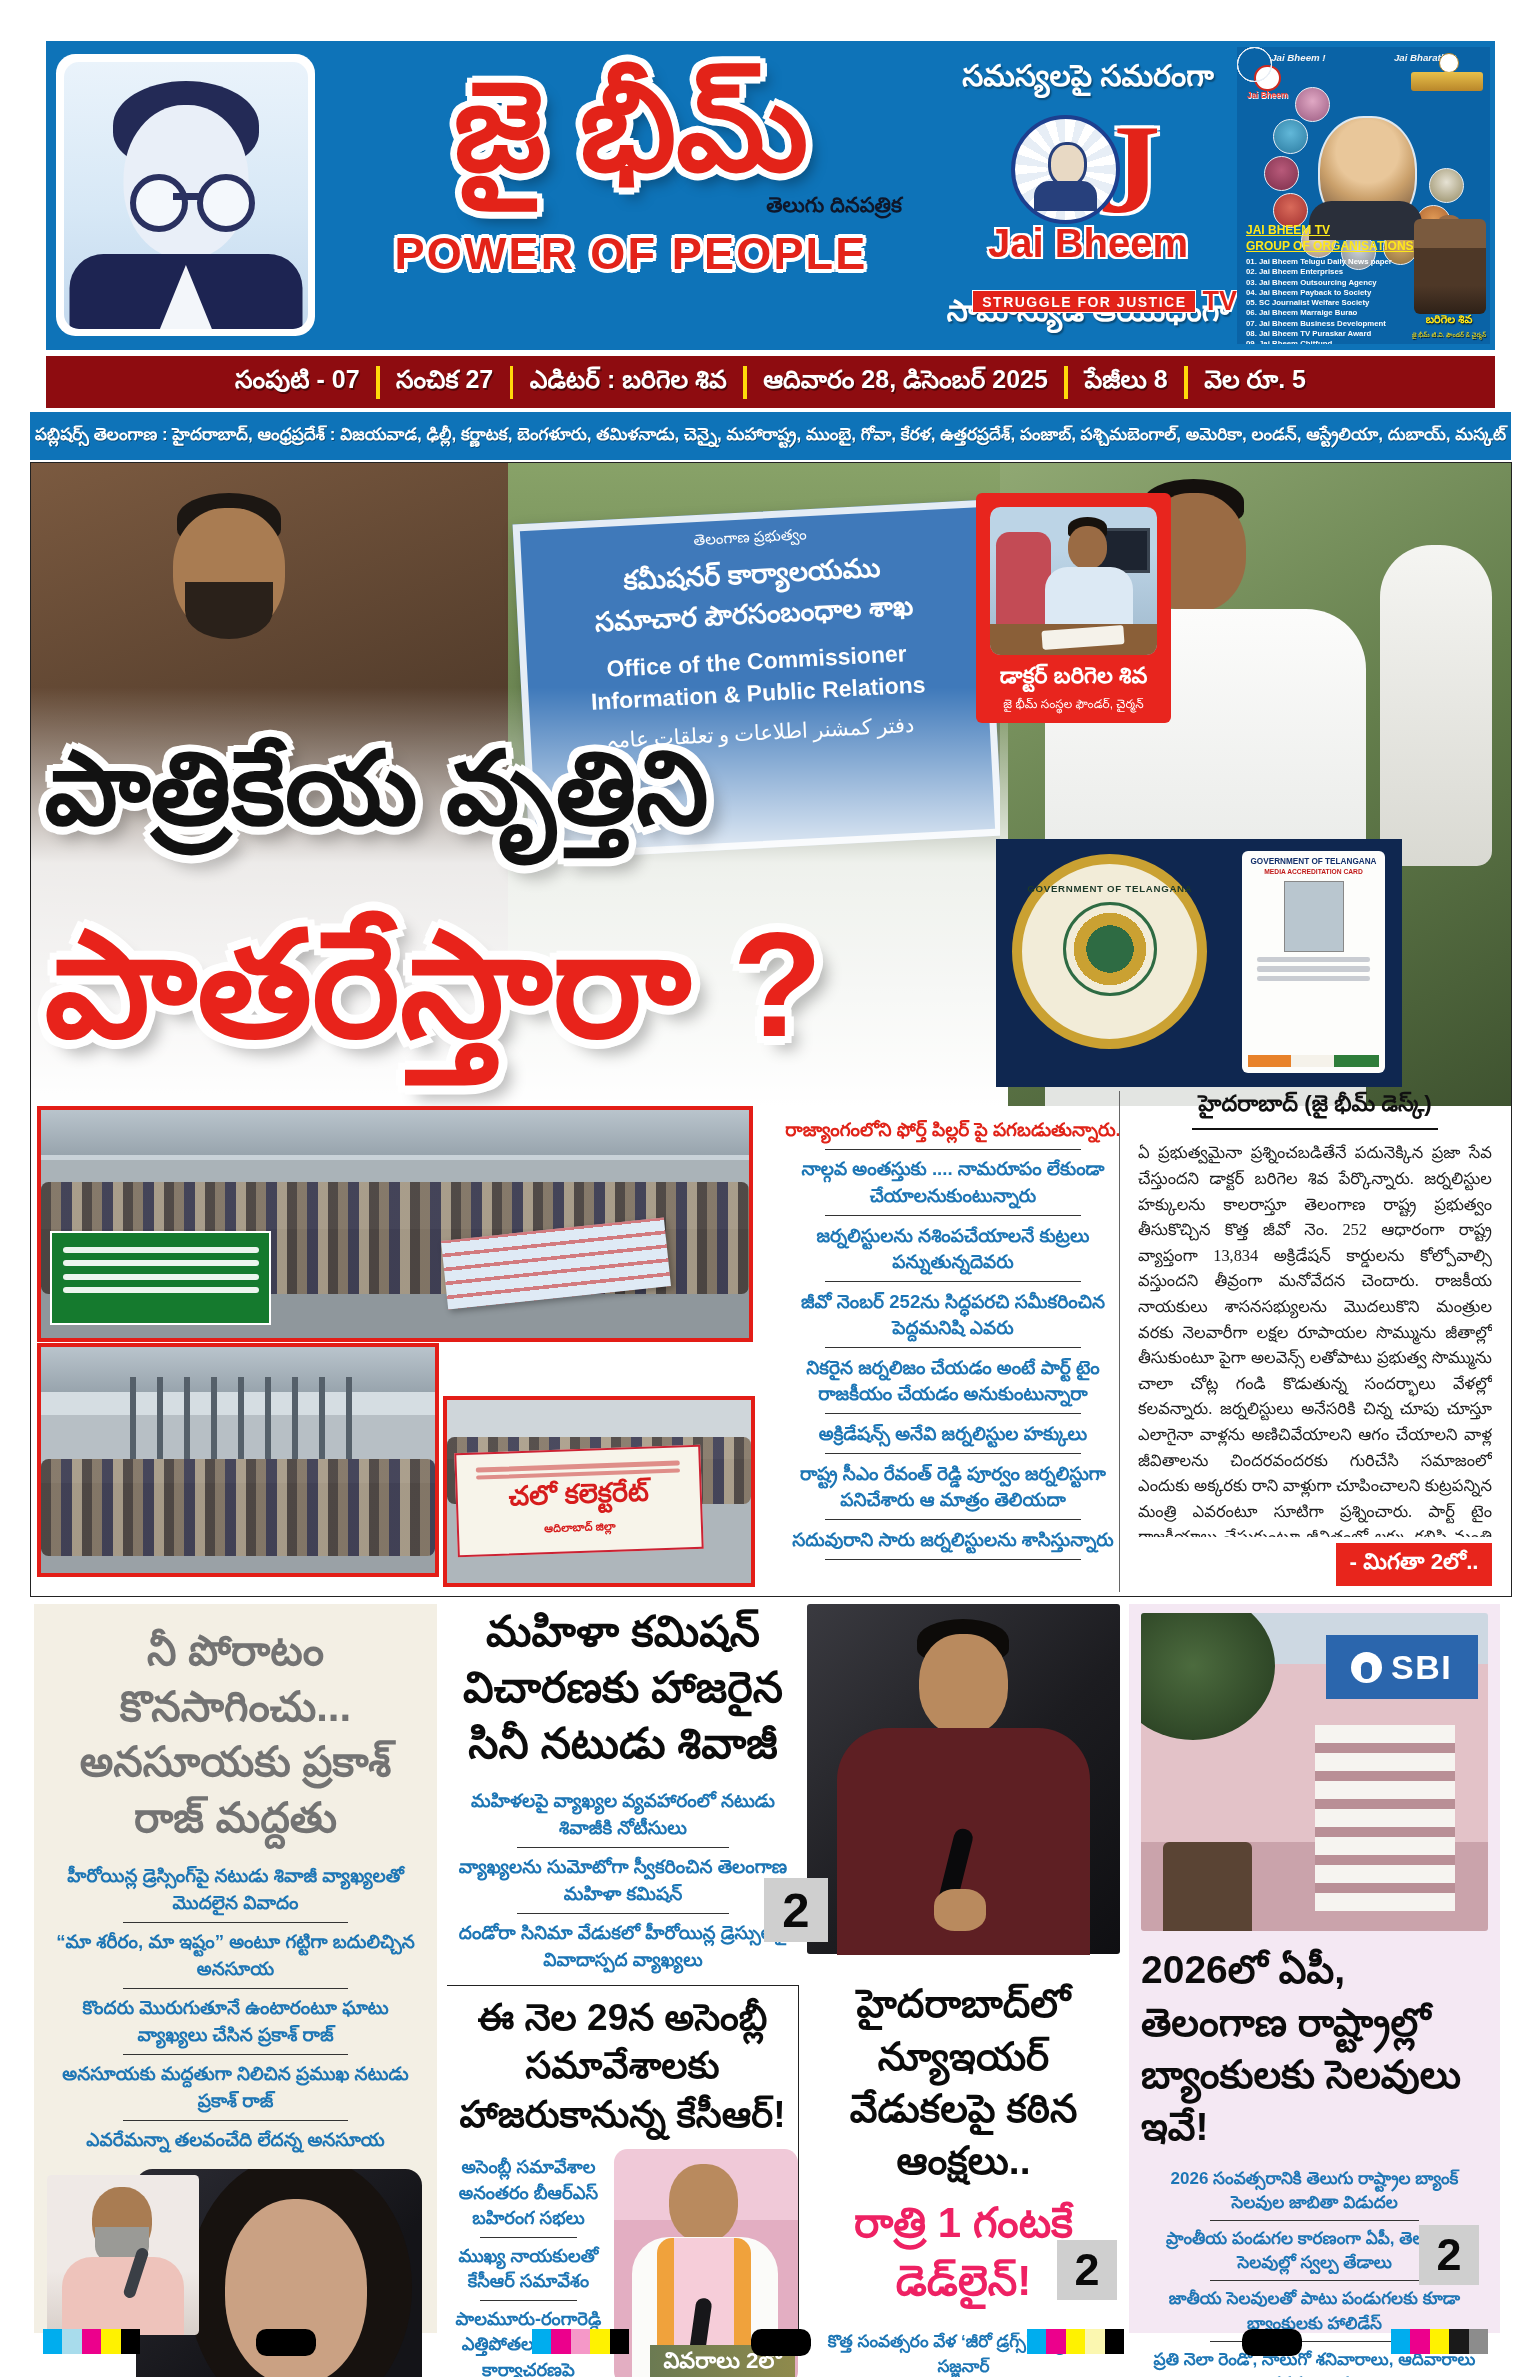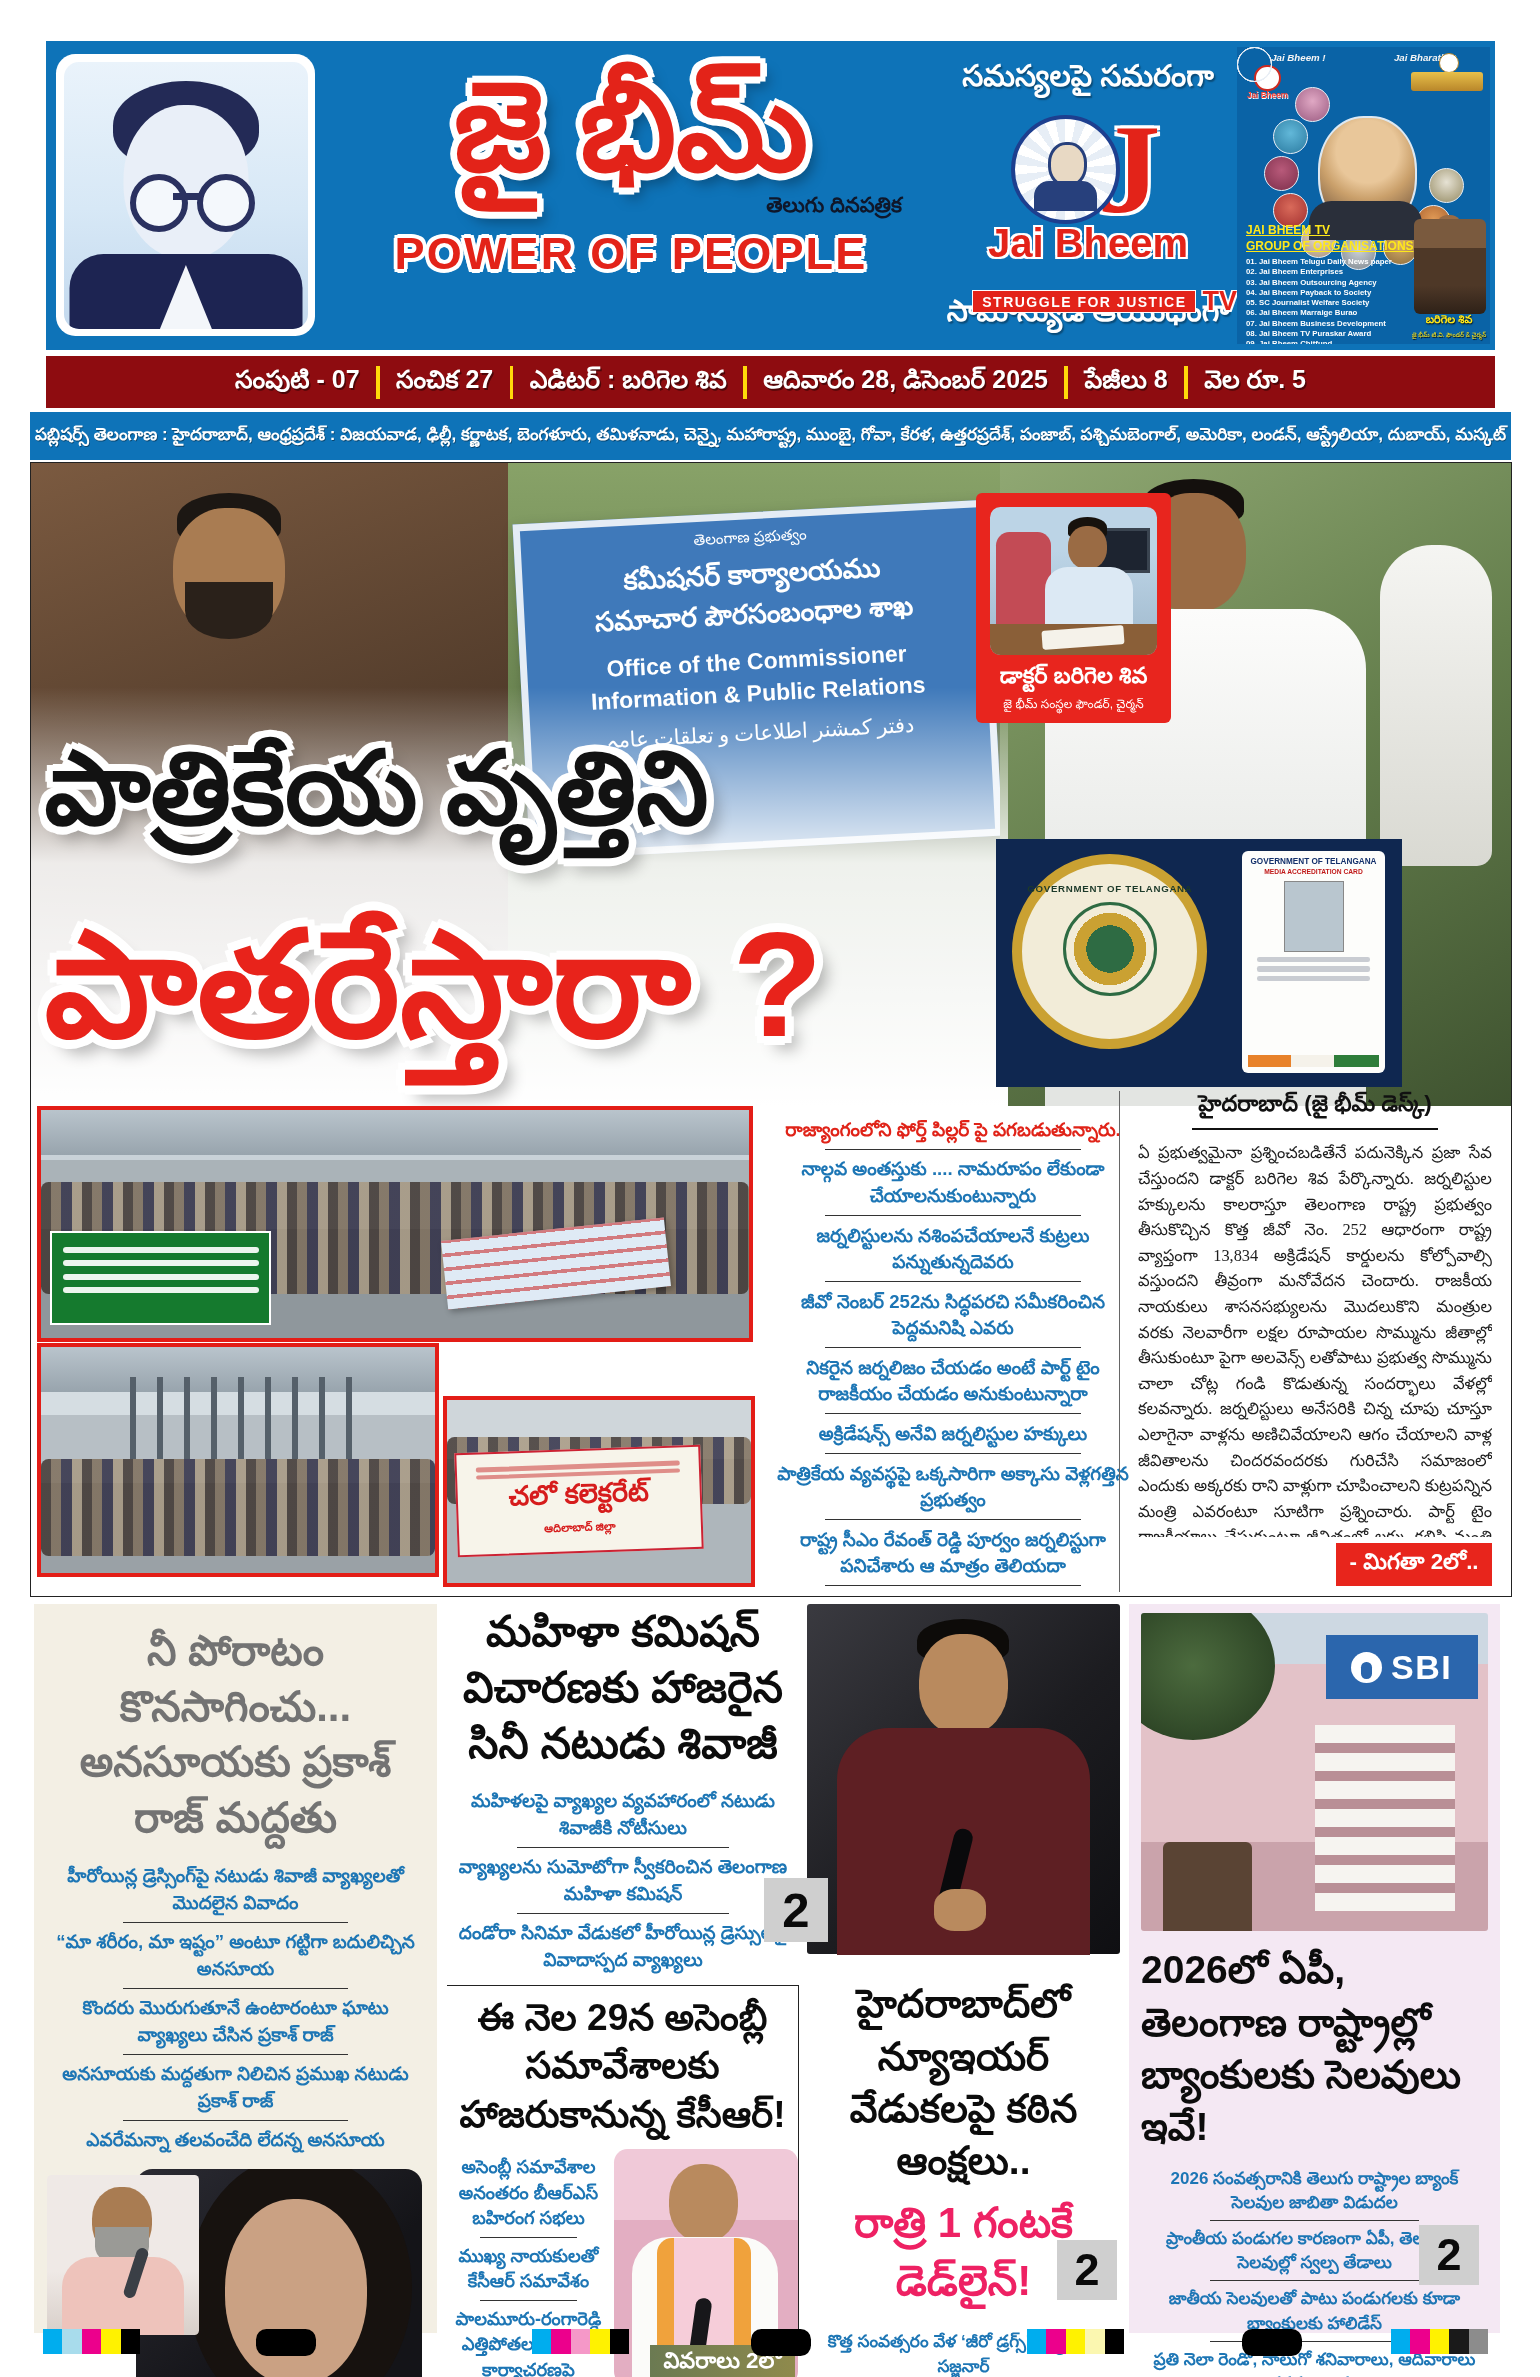--- a/index.html
+++ b/index.html
@@ -415,21 +415,20 @@
       </div>
     </div>
 
     <div class="lead-bullets">
       <div class="lb red">రాజ్యాంగంలోని ఫోర్త్ పిల్లర్ పై పగబడుతున్నారు.</div>
       <div class="lb">నాల్గవ అంతస్తుకు .... నామరూపం లేకుండా చేయాలనుకుంటున్నారు</div>
       <div class="lb">జర్నలిస్టులను నశింపచేయాలనే కుట్రలు పన్నుతున్నదెవరు</div>
       <div class="lb">జీవో నెంబర్ 252ను సిద్ధపరచి సమీకరించిన పెద్దమనిషి ఎవరు</div>
       <div class="lb">నికరైన జర్నలిజం చేయడం అంటే పార్ట్ టైం రాజకీయం చేయడం అనుకుంటున్నారా</div>
       <div class="lb">అక్రిడేషన్స్ అనేవి జర్నలిస్టుల హక్కులు</div>
-      <div class="lb">పాత్రికేయ వ్యవస్థపై ఒక్కసారిగా అక్కాసు వెళ్లగత్తిన ప్రభుత్వం</div>
       <div class="lb">రాష్ట్ర సీఎం రేవంత్ రెడ్డి పూర్వం జర్నలిస్టుగా పనిచేశారు ఆ మాత్రం తెలియదా</div>
       <div class="lb">సదువురాని సారు జర్నలిస్టులను శాసిస్తున్నారు</div>
 
     </div>
 
     <div class="lead-article">
       <div class="dateline">హైదరాబాద్ (జై భీమ్ డెస్క్)</div>
       <div class="article-body">ఏ ప్రభుత్వమైనా ప్రశ్నించబడితేనే పదునెక్కిన ప్రజా సేవ చేస్తుందని డాక్టర్ బరిగెల శివ పేర్కొన్నారు. జర్నలిస్టుల హక్కులను కాలరాస్తూ తెలంగాణ రాష్ట్ర ప్రభుత్వం తీసుకొచ్చిన కొత్త జీవో నెం. 252 ఆధారంగా రాష్ట్ర వ్యాప్తంగా 13,834 అక్రిడేషన్ కార్డులను కోల్పోవాల్సి వస్తుందని తీవ్రంగా మనోవేదన చెందారు. రాజకీయ నాయకులు శాసనసభ్యులను మొదలుకొని మంత్రుల వరకు నెలవారీగా లక్షల రూపాయల సొమ్మును జీతాల్లో తీసుకుంటూ పైగా అలవెన్స్ లతోపాటు ప్రభుత్వ సొమ్మును చాలా చోట్ల గండి కొడుతున్న సందర్భాలు వేళల్లో కలవన్నారు. జర్నలిస్టులు అనేసరికి చిన్న చూపు చూస్తూ ఎలాగైనా వాళ్లను అణిచివేయాలని ఆగం చేయాలని వాళ్ల జీవితాలను చిందరవందరకు గురిచేసి సమాజంలో ఎందుకు అక్కరకు రాని వాళ్లుగా చూపించాలని కుట్రపన్నిన మంత్రి ఎవరంటూ సూటిగా ప్రశ్నించారు. పార్ట్ టైం రాజకీయాలు చేసుకుంటూ జీవితంలో లక్కు కలిసి మంత్రి ఐనంత మాత్రాన జర్నలిస్టుల జీవితాలను ఆగం చేస్తామంటే ఊరుకునేది లేదన్నారు. వ్యాపారాల పేర్ల మీద వేలకోట్లను దోచుకునే మీరు అధికారం అనే సమయం దక్కిందని ప్రభుత్వానితో సంబంధం లేకుండా ముఖ్యమంత్రితో సంబంధం లేకుండా జర్నలిస్టులపై ఆక్కాసు వెల్లగక్కాలను కుంటున్నారు తస్మాత్ జాగ్రత్త అంటూ హెచ్చరించారు. నేటి 29 నుండి జరగబోయే శాసనసభ సమావేశాల్లో</div>
       <div class="contd">- మిగతా 2లో..</div>
     </div>

